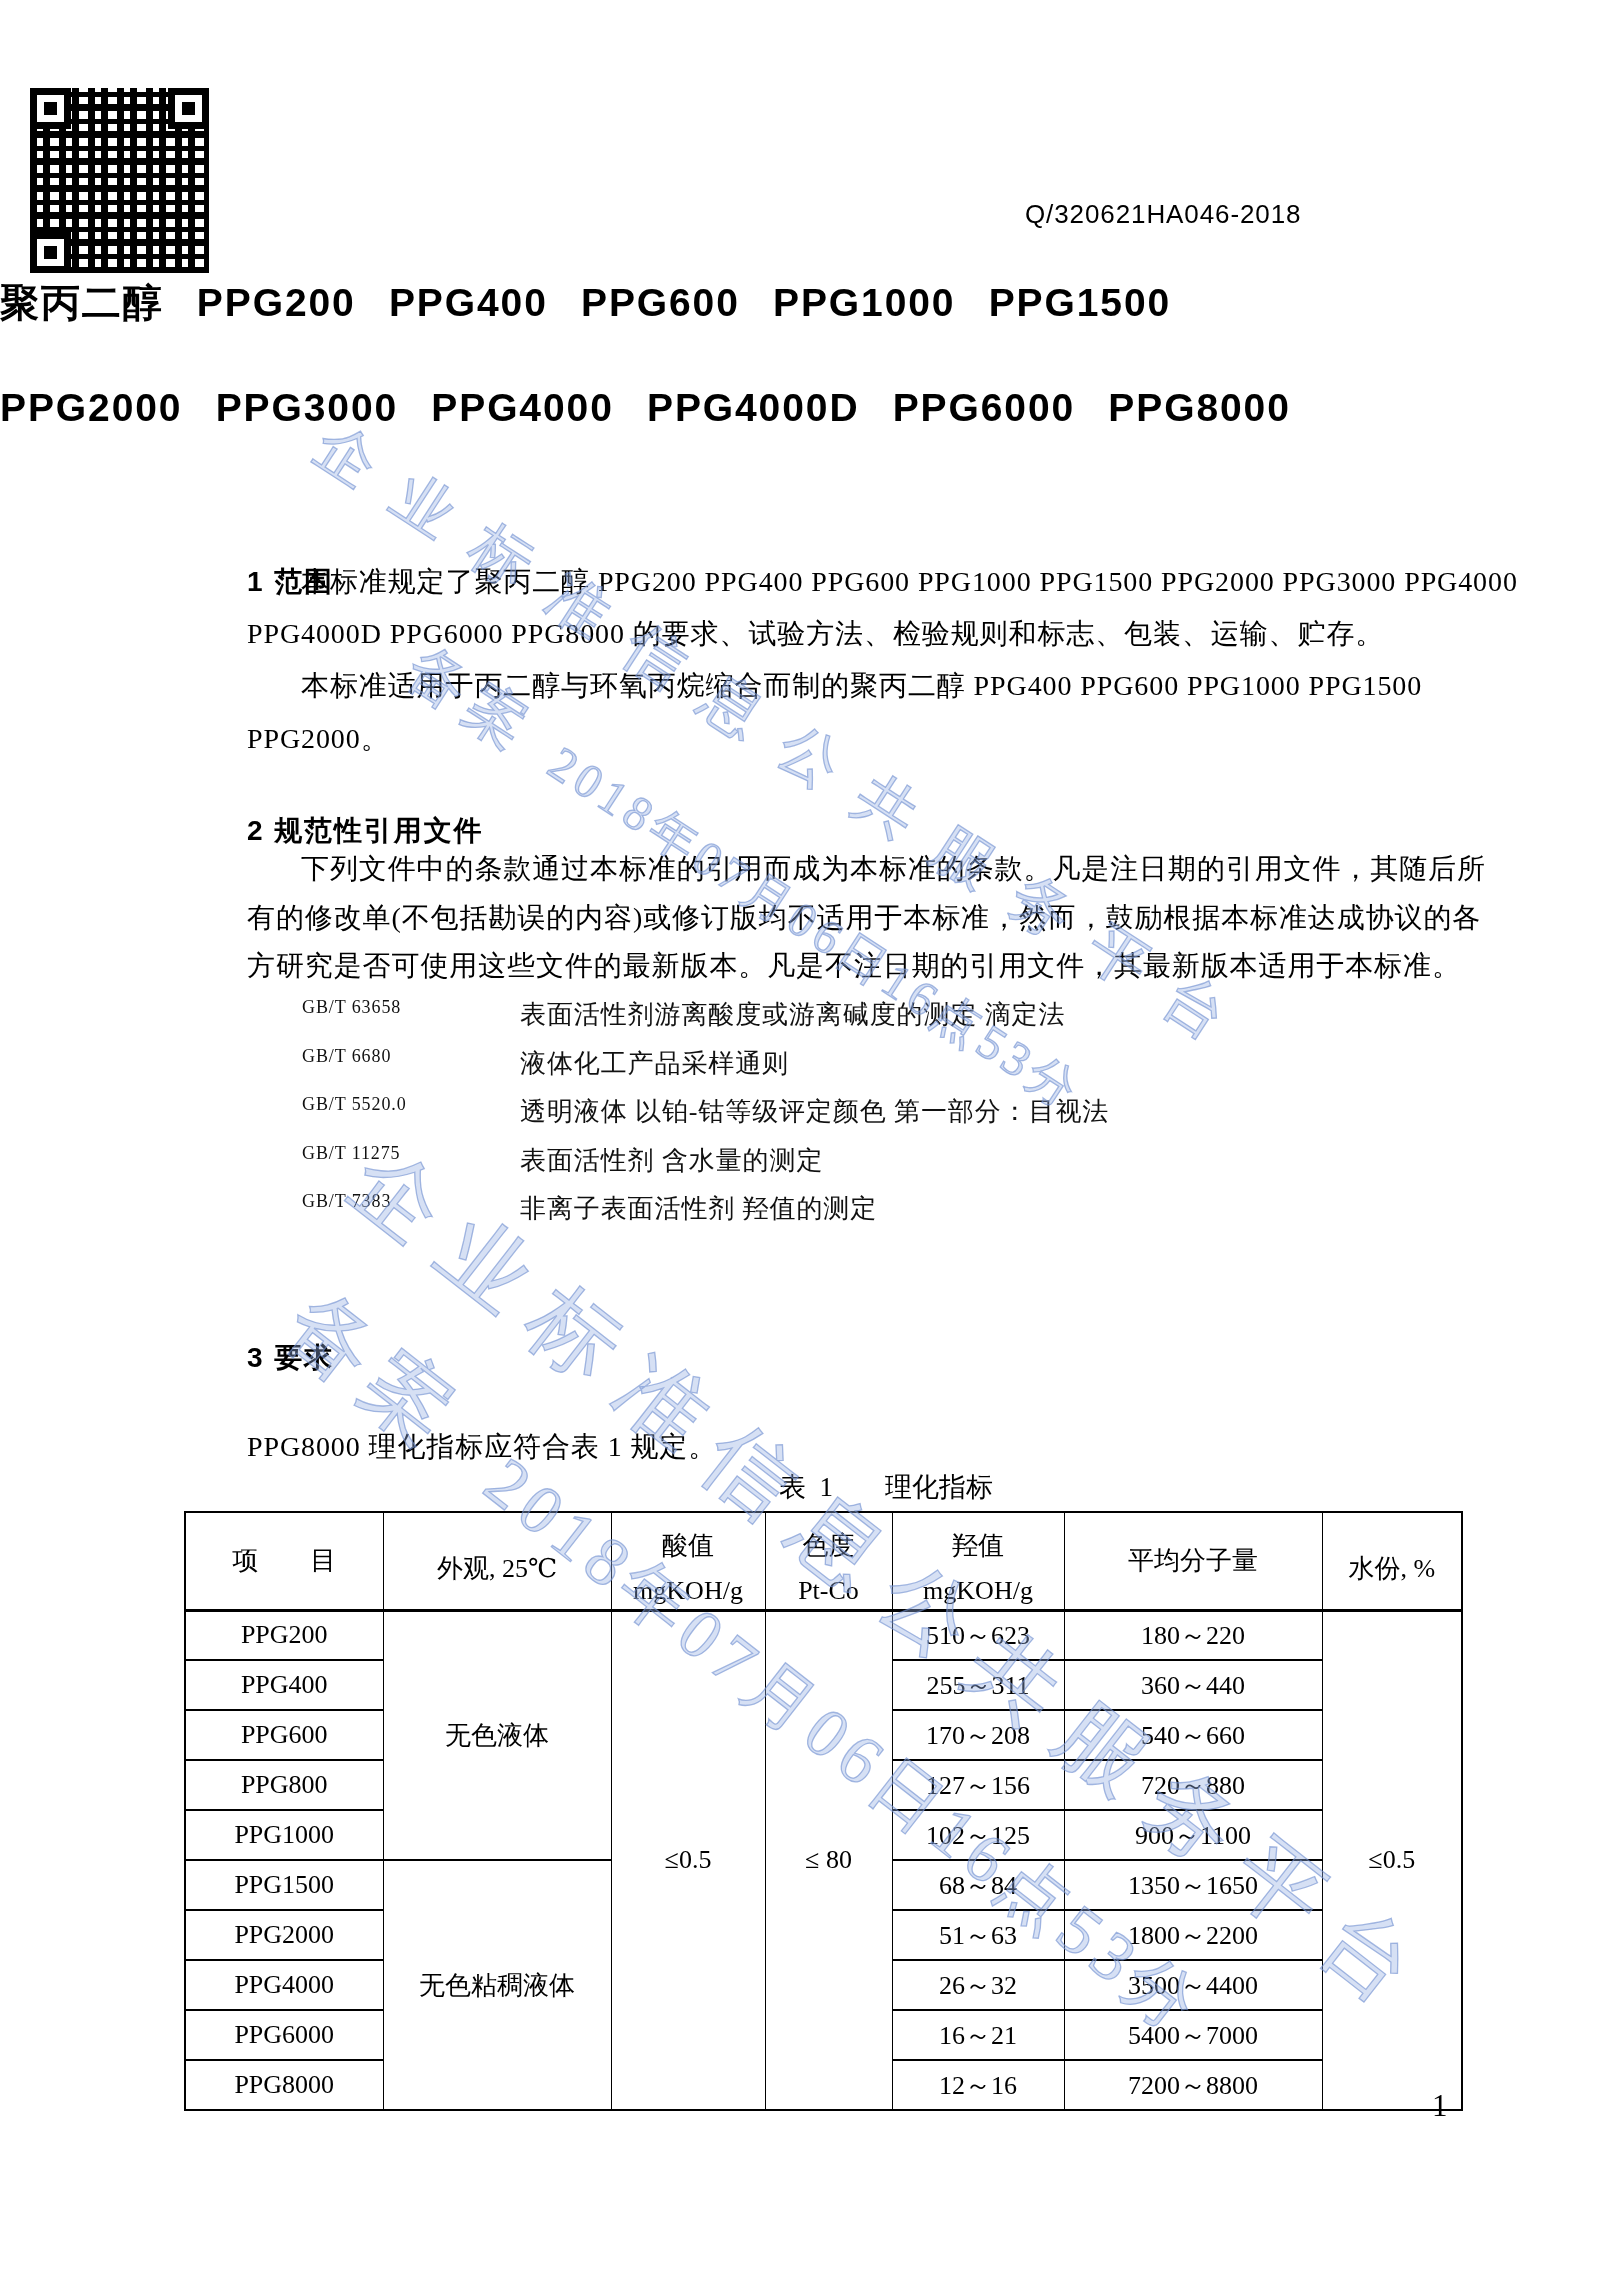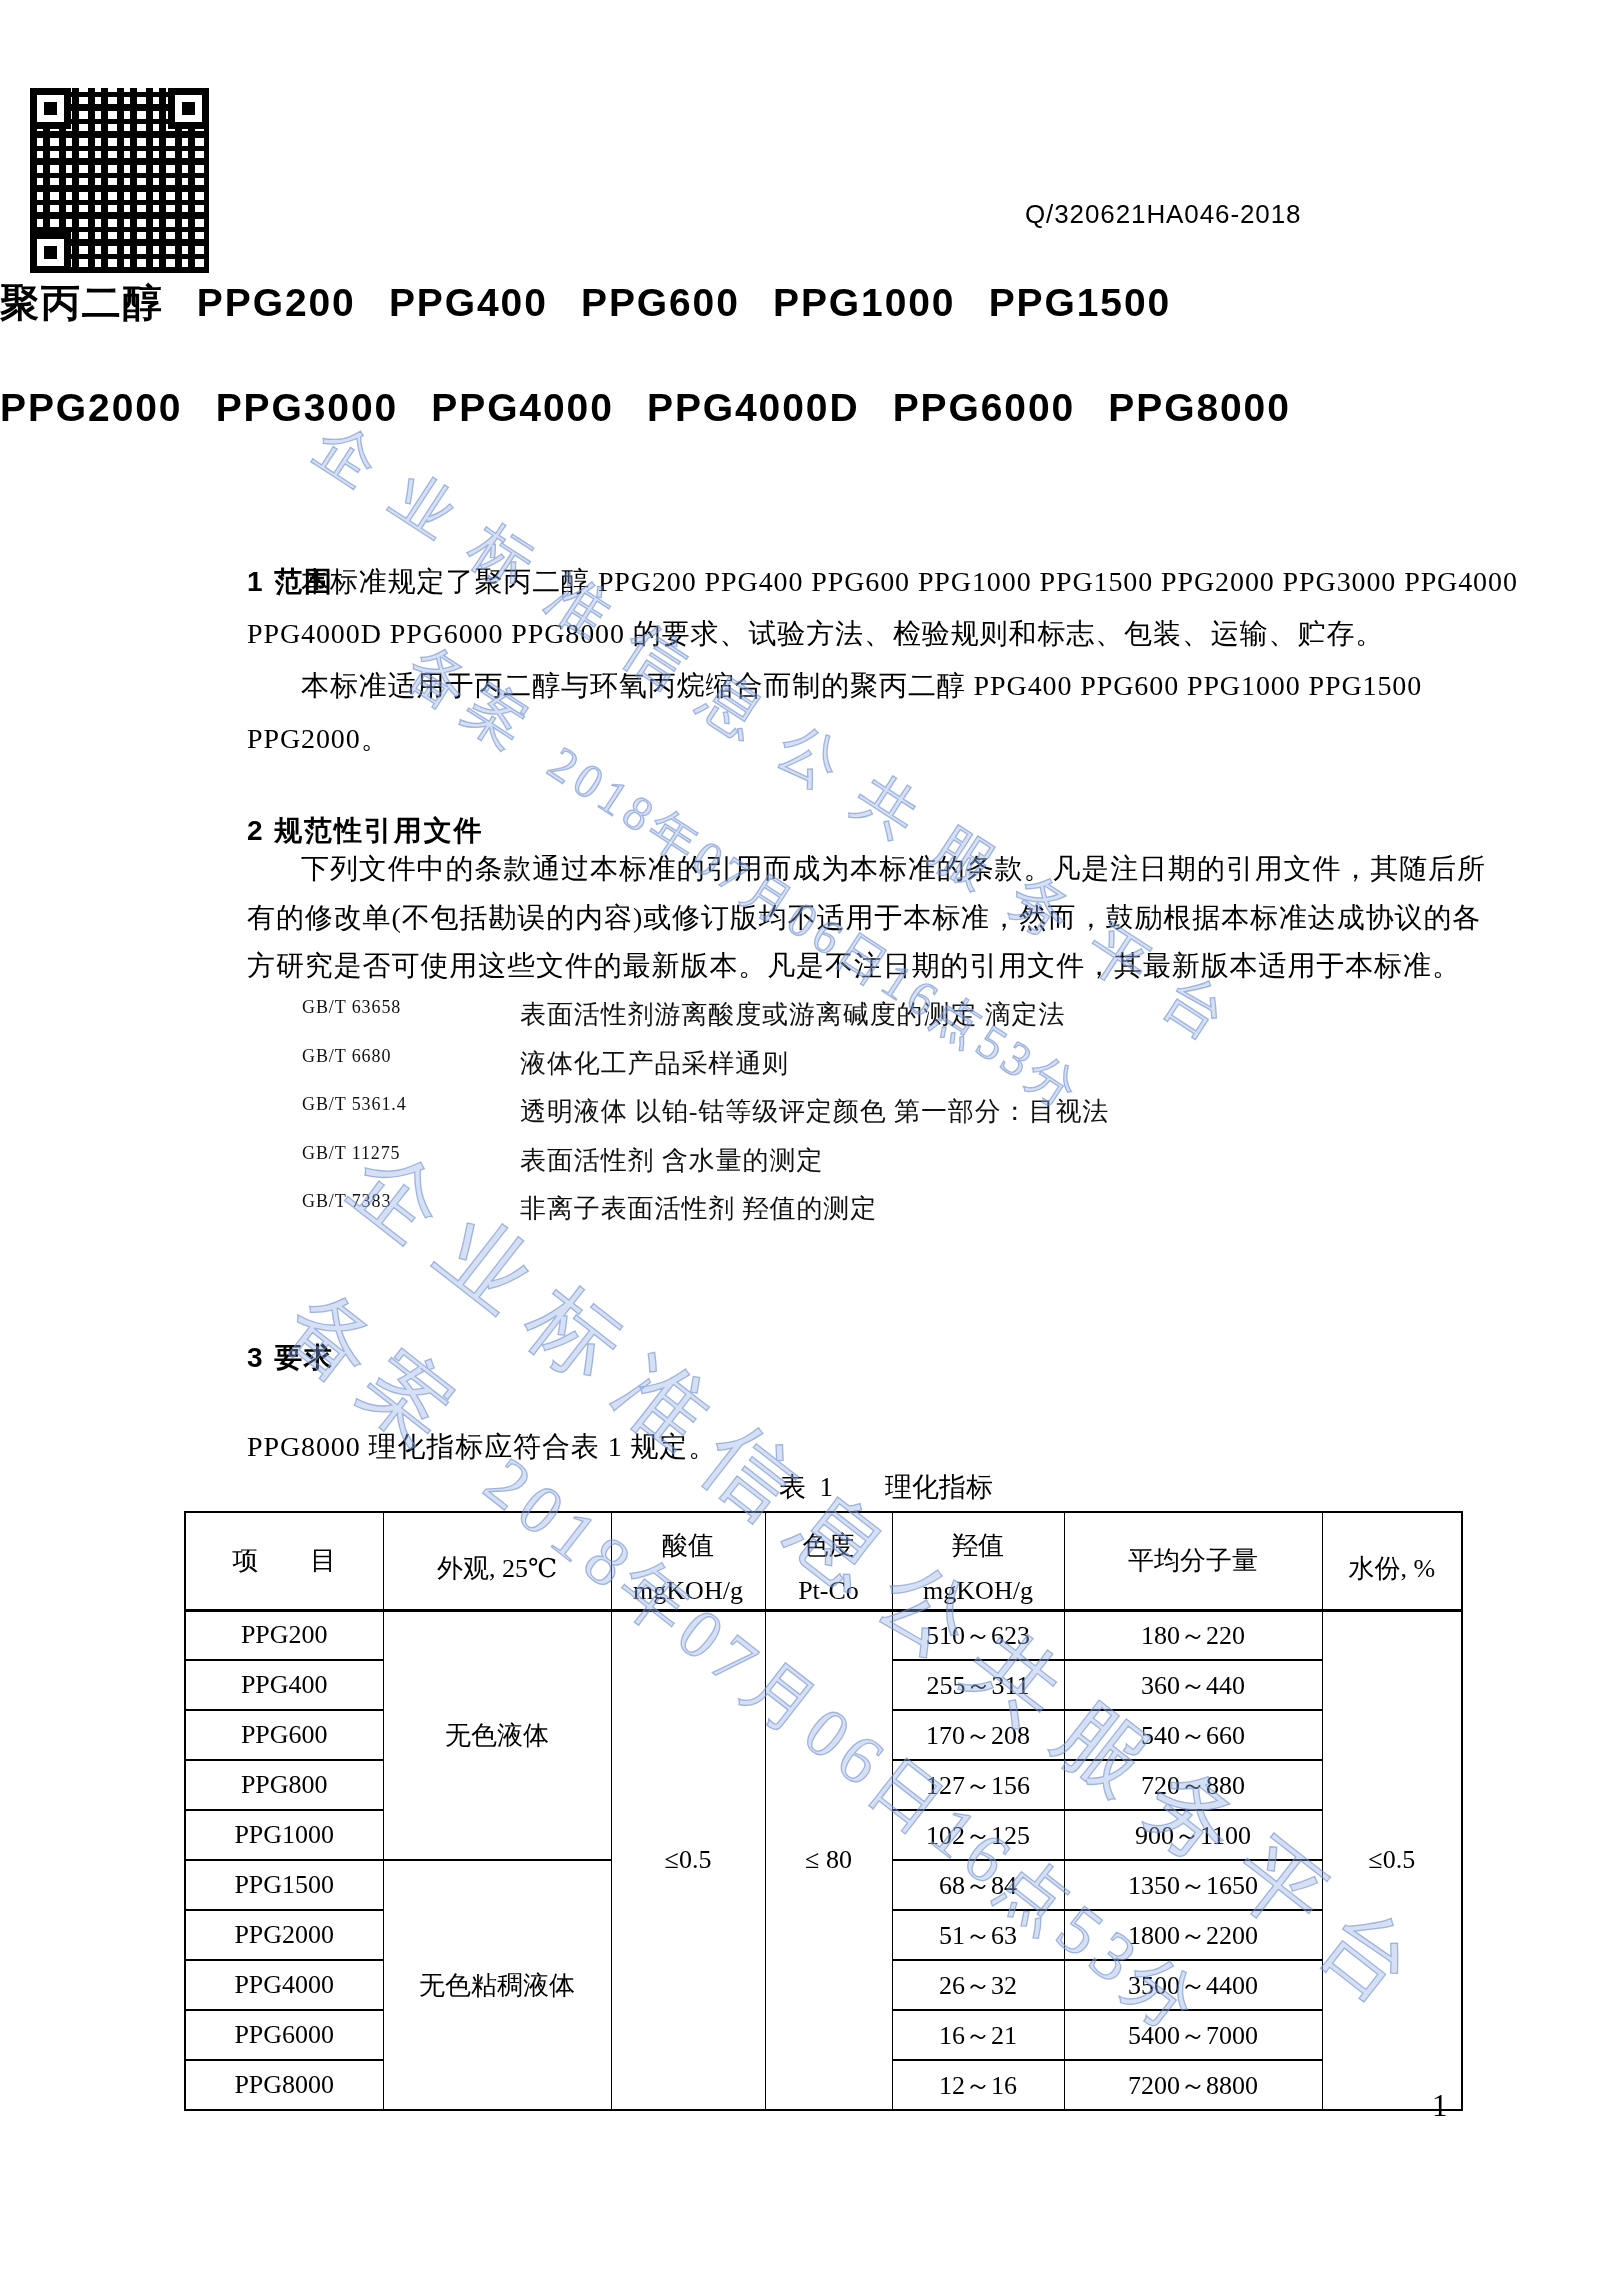--- a/index.html
+++ b/index.html
@@ -115,21 +115,21 @@
 
   <div class="abs h2x" style="left:247px;top:764px;">2 规范性引用文件</div>
   <div class="abs bline indent" style="left:247px;top:850px;">下列文件中的条款通过本标准的引用而成为本标准的条款。凡是注日期的引用文件，其随后所</div>
   <div class="abs bline" style="left:247px;top:899px;">有的修改单(不包括勘误的内容)或修订版均不适用于本标准，然而，鼓励根据本标准达成协议的各</div>
   <div class="abs bline" style="left:247px;top:947px;">方研究是否可使用这些文件的最新版本。凡是不注日期的引用文件，其最新版本适用于本标准。</div>
 
   <div class="abs ref-code" style="left:302px;top:997px;">GB/T 63658</div>
   <div class="abs ref-title" style="left:520px;top:997px;">表面活性剂游离酸度或游离碱度的测定 滴定法</div>
   <div class="abs ref-code" style="left:302px;top:1046px;">GB/T 6680</div>
   <div class="abs ref-title" style="left:520px;top:1046px;">液体化工产品采样通则</div>
-  <div class="abs ref-code" style="left:302px;top:1094px;">GB/T 5361.4</div>
+  <div class="abs ref-code" style="left:302px;top:1094px;">GB/T 5520.0</div>
   <div class="abs ref-title" style="left:520px;top:1094px;">透明液体 以铂-钴等级评定颜色 第一部分：目视法</div>
   <div class="abs ref-code" style="left:302px;top:1143px;">GB/T 11275</div>
   <div class="abs ref-title" style="left:520px;top:1143px;">表面活性剂 含水量的测定</div>
   <div class="abs ref-code" style="left:302px;top:1191px;">GB/T 7383</div>
   <div class="abs ref-title" style="left:520px;top:1191px;">非离子表面活性剂 羟值的测定</div>
 
   <div class="abs h2x" style="left:247px;top:1291px;">3 要求</div>
   <div class="abs bline" style="left:247px;top:1428px;">PPG8000 理化指标应符合表 1 规定。</div>
 
   <div class="tbl-caption"><span>表  1</span><span class="cap-gap"></span><span>理化指标</span></div>

